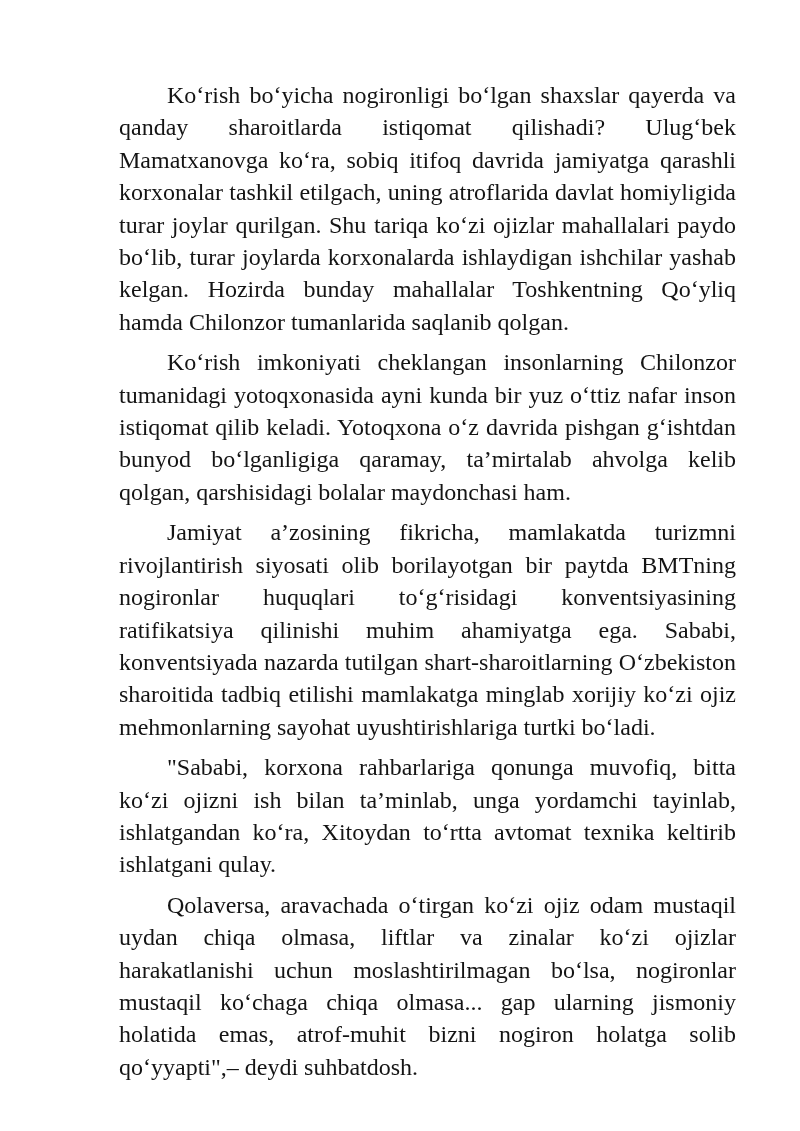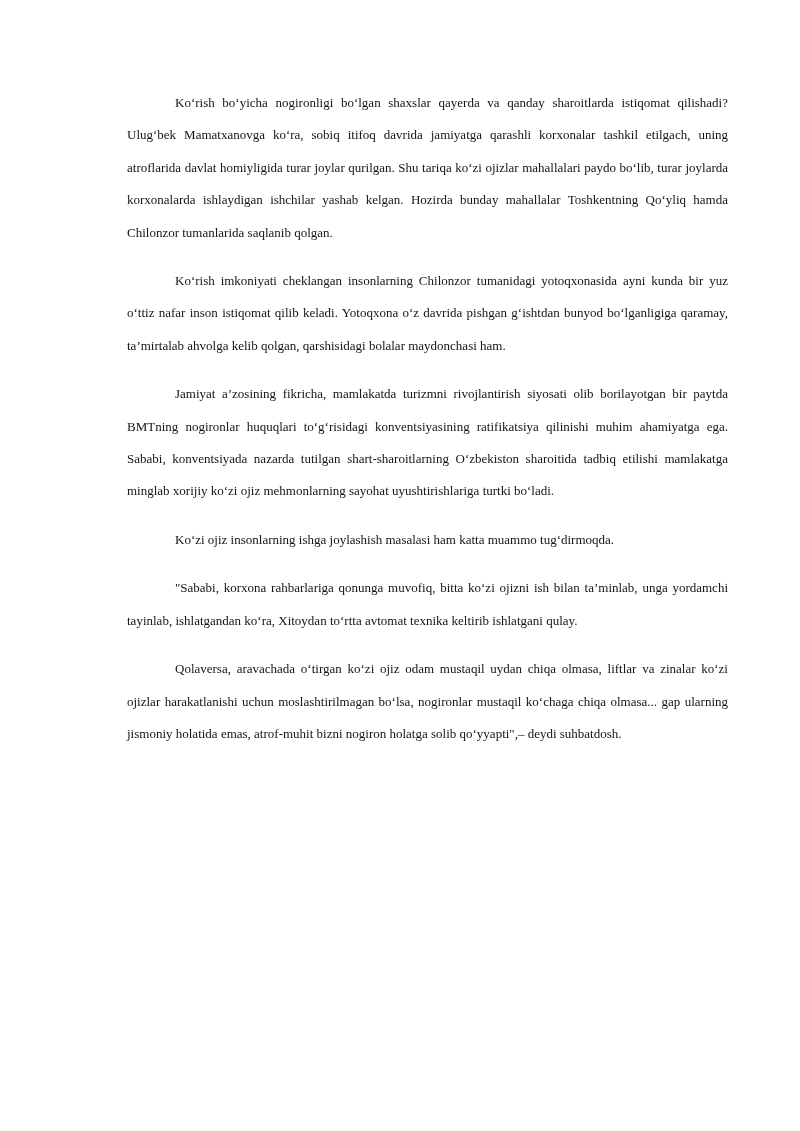--- a/index.html
+++ b/index.html
@@ -21,23 +21,23 @@
     overflow: hidden;
     box-sizing: border-box;
   }
   .text-block {
     position: absolute;
     left: 111px;
     top: 71px;
     width: 633px;
   }
   p.para {
-    margin: 16px;
+    margin: 8px;
     padding: 0;
-    font-size: 13px;
+    font-size: 24px;
     line-height: 32.4px;
     text-align: justify;
     text-indent: 48px;
     color: #141414;
     -webkit-font-smoothing: antialiased;
     hyphens: none;
     word-spacing: 0px;
   }
   
   p.para:last-child {
@@ -45,17 +45,16 @@
   }
 </style>
 </head>
 <body>
 
 <div class="page">
   <div class="text-block">
     <p class="para">Ko‘rish bo‘yicha nogironligi bo‘lgan shaxslar qayerda va  qanday sharoitlarda istiqomat qilishadi? Ulug‘bek Mamatxanovga ko‘ra,  sobiq itifoq davrida jamiyatga qarashli korxonalar tashkil etilgach, uning atroflarida davlat homiyligida turar joylar qurilgan. Shu tariqa ko‘zi ojizlar mahallalari paydo bo‘lib, turar joylarda korxonalarda ishlaydigan ishchilar yashab kelgan. Hozirda  bunday mahallalar Toshkentning Qo‘yliq hamda Chilonzor tumanlarida saqlanib qolgan.</p>
     <p class="para">Ko‘rish imkoniyati cheklangan insonlarning Chilonzor tumanidagi yotoqxonasida ayni kunda bir yuz o‘ttiz nafar inson istiqomat qilib keladi. Yotoqxona o‘z davrida pishgan g‘ishtdan bunyod bo‘lganligiga qaramay, ta’mirtalab ahvolga kelib qolgan, qarshisidagi bolalar maydonchasi ham.</p>
     <p class="para">Jamiyat a’zosining fikricha, mamlakatda turizmni rivojlantirish siyosati olib borilayotgan bir paytda BMTning nogironlar huquqlari to‘g‘risidagi konventsiyasining ratifikatsiya qilinishi muhim ahamiyatga ega. Sababi, konventsiyada nazarda tutilgan shart-sharoitlarning O‘zbekiston sharoitida tadbiq etilishi mamlakatga minglab xorijiy ko‘zi ojiz mehmonlarning  sayohat uyushtirishlariga turtki bo‘ladi.</p>
-    <p class="para">Ko‘zi ojiz insonlarning ishga joylashish masalasi ham katta muammo tug‘dirmoqda.</p>
     <p class="para">"Sababi, korxona rahbarlariga qonunga muvofiq, bitta ko‘zi ojizni ish bilan ta’minlab, unga yordamchi tayinlab, ishlatgandan ko‘ra, Xitoydan to‘rtta avtomat texnika keltirib ishlatgani qulay.</p>
     <p class="para">Qolaversa, aravachada o‘tirgan ko‘zi ojiz odam mustaqil uydan chiqa olmasa, liftlar va zinalar ko‘zi ojizlar harakatlanishi uchun moslashtirilmagan bo‘lsa, nogironlar mustaqil ko‘chaga chiqa olmasa... gap ularning jismoniy holatida emas, atrof-muhit bizni nogiron holatga solib qo‘yyapti",– deydi suhbatdosh.</p>
   </div>
 </div>
 
 </body></html>

